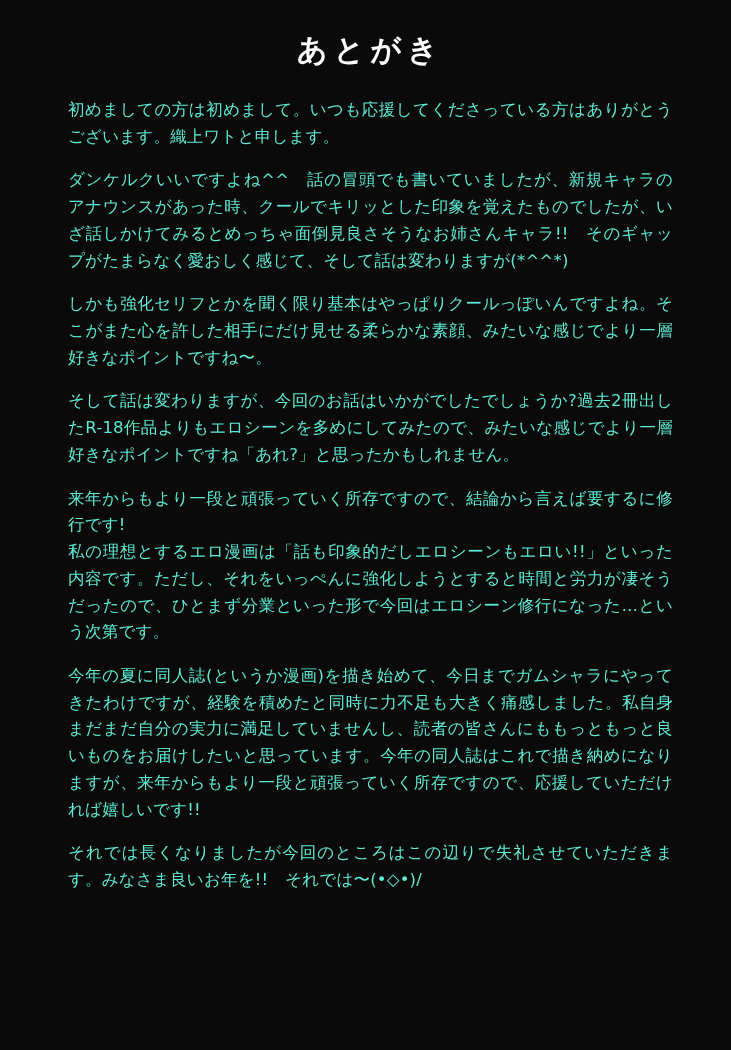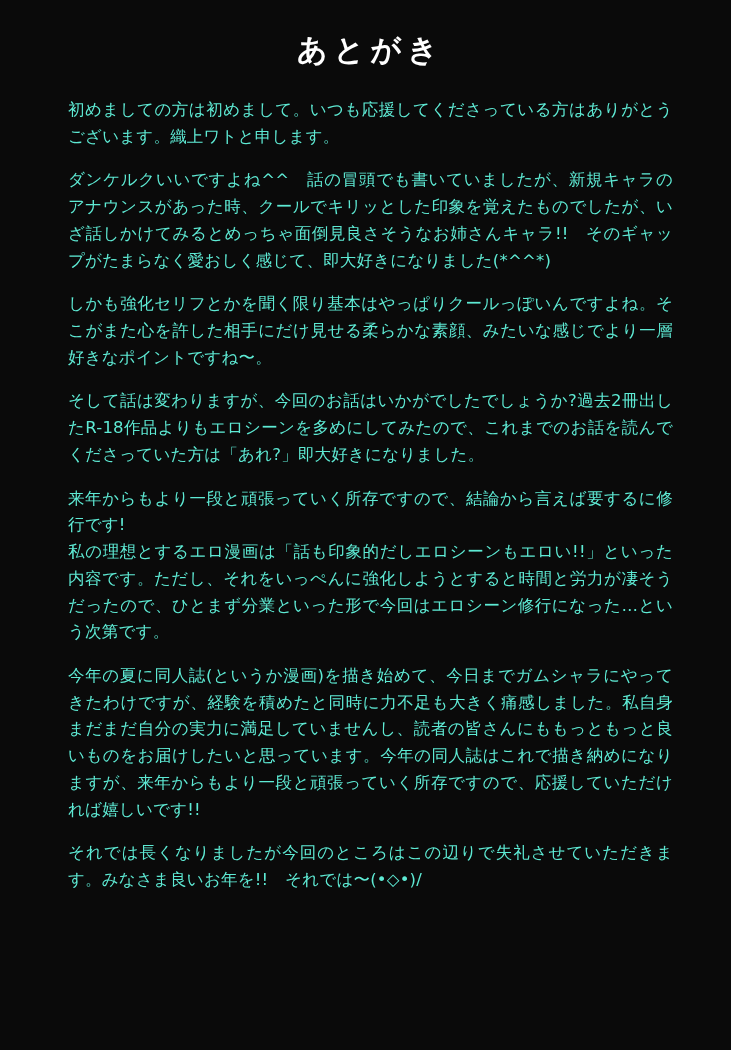--- a/index.html
+++ b/index.html
@@ -47,21 +47,21 @@
     margin-bottom: 16px;
   }
 </style>
 </head>
 <body>
 
 <div class="page">
   <div class="title">あとがき</div>
   <div class="body-text">
     <p class="para">初めましての方は初めまして。いつも応援してくださっている方はありがとうございます。織上ワトと申します。</p>
-    <p class="para">ダンケルクいいですよね^^　話の冒頭でも書いていましたが、新規キャラのアナウンスがあった時、クールでキリッとした印象を覚えたものでしたが、いざ話しかけてみるとめっちゃ面倒見良さそうなお姉さんキャラ!!　そのギャップがたまらなく愛おしく感じて、即大好きになりました(*^^*)</p>
+    <p class="para">ダンケルクいいですよね^^　話の冒頭でも書いていましたが、新規キャラのアナウンスがあった時、クールでキリッとした印象を覚えたものでしたが、いざ話しかけてみるとめっちゃ面倒見良さそうなお姉さんキャラ!!　そのギャップがたまらなく愛おしく感じて、そして話は変わりますが(*^^*)</p>
     <p class="para">しかも強化セリフとかを聞く限り基本はやっぱりクールっぽいんですよね。そこがまた心を許した相手にだけ見せる柔らかな素顔、みたいな感じでより一層好きなポイントですね〜。</p>
-    <p class="para">そして話は変わりますが、今回のお話はいかがでしたでしょうか?過去2冊出したR-18作品よりもエロシーンを多めにしてみたので、これまでのお話を読んでくださっていた方は「あれ?」即大好きになりました。</p>
+    <p class="para">そして話は変わりますが、今回のお話はいかがでしたでしょうか?過去2冊出したR-18作品よりもエロシーンを多めにしてみたので、みたいな感じでより一層好きなポイントですね「あれ?」と思ったかもしれません。</p>
     <p class="para">来年からもより一段と頑張っていく所存ですので、結論から言えば要するに修行です!
 私の理想とするエロ漫画は「話も印象的だしエロシーンもエロい!!」といった内容です。ただし、それをいっぺんに強化しようとすると時間と労力が凄そうだったので、ひとまず分業といった形で今回はエロシーン修行になった…という次第です。</p>
     <p class="para">今年の夏に同人誌(というか漫画)を描き始めて、今日までガムシャラにやってきたわけですが、経験を積めたと同時に力不足も大きく痛感しました。私自身まだまだ自分の実力に満足していませんし、読者の皆さんにももっともっと良いものをお届けしたいと思っています。今年の同人誌はこれで描き納めになりますが、来年からもより一段と頑張っていく所存ですので、応援していただければ嬉しいです!!</p>
     <p class="para">それでは長くなりましたが今回のところはこの辺りで失礼させていただきます。みなさま良いお年を!!　それでは〜(•◇•)/</p>
   </div>
 </div>
 
 </body></html>

